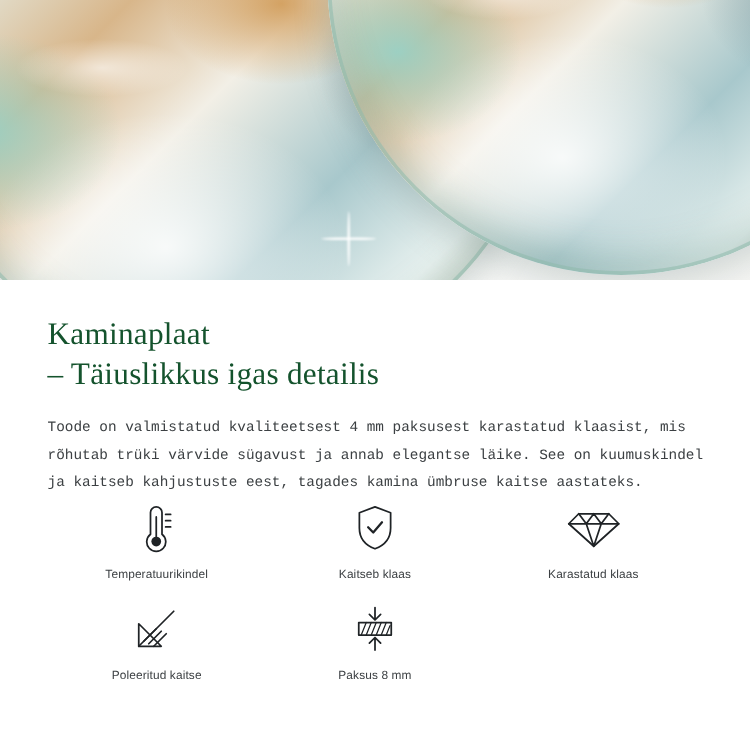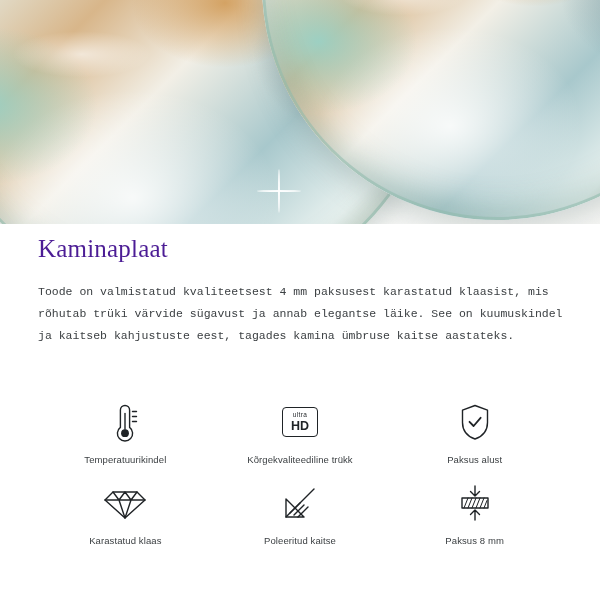--- a/index.html
+++ b/index.html
@@ -92,25 +92,25 @@
     transform: translate(-50%, -50%);
     border-radius: 50%;
   }
   .glint::before { width: 44px; height: 2px; filter: blur(0.7px); }
   .glint::after  { width: 2px; height: 44px; filter: blur(0.7px); }
 
   
   .content { position: absolute; left: 0; top: 224px; width: 600px; }
   .title {
     margin: 0 38px;
-    padding-top: 9px;
+    padding-top: 28px;
     font-family: "Liberation Serif", serif;
     font-size: 25px;
     line-height: 1.28;
-    color: #4c1d95;
+    color: #14532d;
     font-weight: 400;
     letter-spacing: 0.2px;
   }
   .title .line2 { display: block; }
   .body {
     margin: 16px 38px 0 38px;
     width: 528px;
     font-size: 11.5px;
     line-height: 1.92;
     color: #3c4043;
@@ -177,56 +177,48 @@
       <div class="marble"></div>
       <div class="disc-edge"></div>
     </div>
 
     <div class="glint"></div>
   </div>
 
   <div class="content">
     <h1 class="title">
       <span>Kaminaplaat</span>
+      <span class="line2">– Täiuslikkus igas detailis</span>
     </h1>
     <p class="body">Toode on valmistatud kvaliteetsest 4 mm paksusest karastatud klaasist, mis rõhutab trüki värvide sügavust ja annab elegantse läike. See on kuumuskindel ja kaitseb kahjustuste eest, tagades kamina ümbruse kaitse aastateks.</p>
   </div>
 
   <div class="features">
 
     <div class="feature">
       <div class="ic">
         <svg width="40" height="46" viewBox="0 0 40 46">
           <path class="stroke" d="M20 6.5c-2.6 0-4.6 2-4.6 4.5v17.4a7.6 7.6 0 1 0 9.2 0V11c0-2.5-2-4.5-4.6-4.5z"></path>
           <path class="stroke" d="M20 14.5v15.8"></path>
           <circle class="fill" cx="20" cy="34.2" r="3.9"></circle>
           <path class="stroke" d="M27.5 12.5h4M27.5 17.5h4M27.5 22.5h4"></path>
         </svg>
       </div>
       <div class="cap">Temperatuurikindel</div>
     </div>
 
-    <div class="feature">
-      <div class="ic">
-        <div class="ultrahd-box">
-          <span class="u">ultra</span>
-          <span class="hd">HD</span>
-        </div>
-      </div>
-      <div class="cap">Kõrgekvaliteediline trükk</div>
-    </div>
 
     <div class="feature">
       <div class="ic">
         <svg width="38" height="44" viewBox="0 0 38 44">
           <path class="stroke" d="M19 5.5 6.5 10.2v12.2c0 8.4 5.3 14 12.5 16.6 7.2-2.6 12.5-8.2 12.5-16.6V10.2L19 5.5z"></path>
           <path class="stroke" d="M13.5 21.8 17.6 26l7-8.2" style="stroke-width:1.8"></path>
         </svg>
       </div>
-      <div class="cap">Paksus alust</div>
+      <div class="cap">Kaitseb klaas</div>
     </div>
 
     <div class="feature">
       <div class="ic">
         <svg width="44" height="40" viewBox="0 0 44 40">
           <path class="stroke" d="M10 9h24l8 8-20 18L2 17l8-8z"></path>
           <path class="stroke" d="M2 17h40M10 9l6 8-6 0M34 9l-6 8 6 0M16 17l6 18 6-18M16 17l6-8 6 8"></path>
         </svg>
       </div>
       <div class="cap">Karastatud klaas</div>

